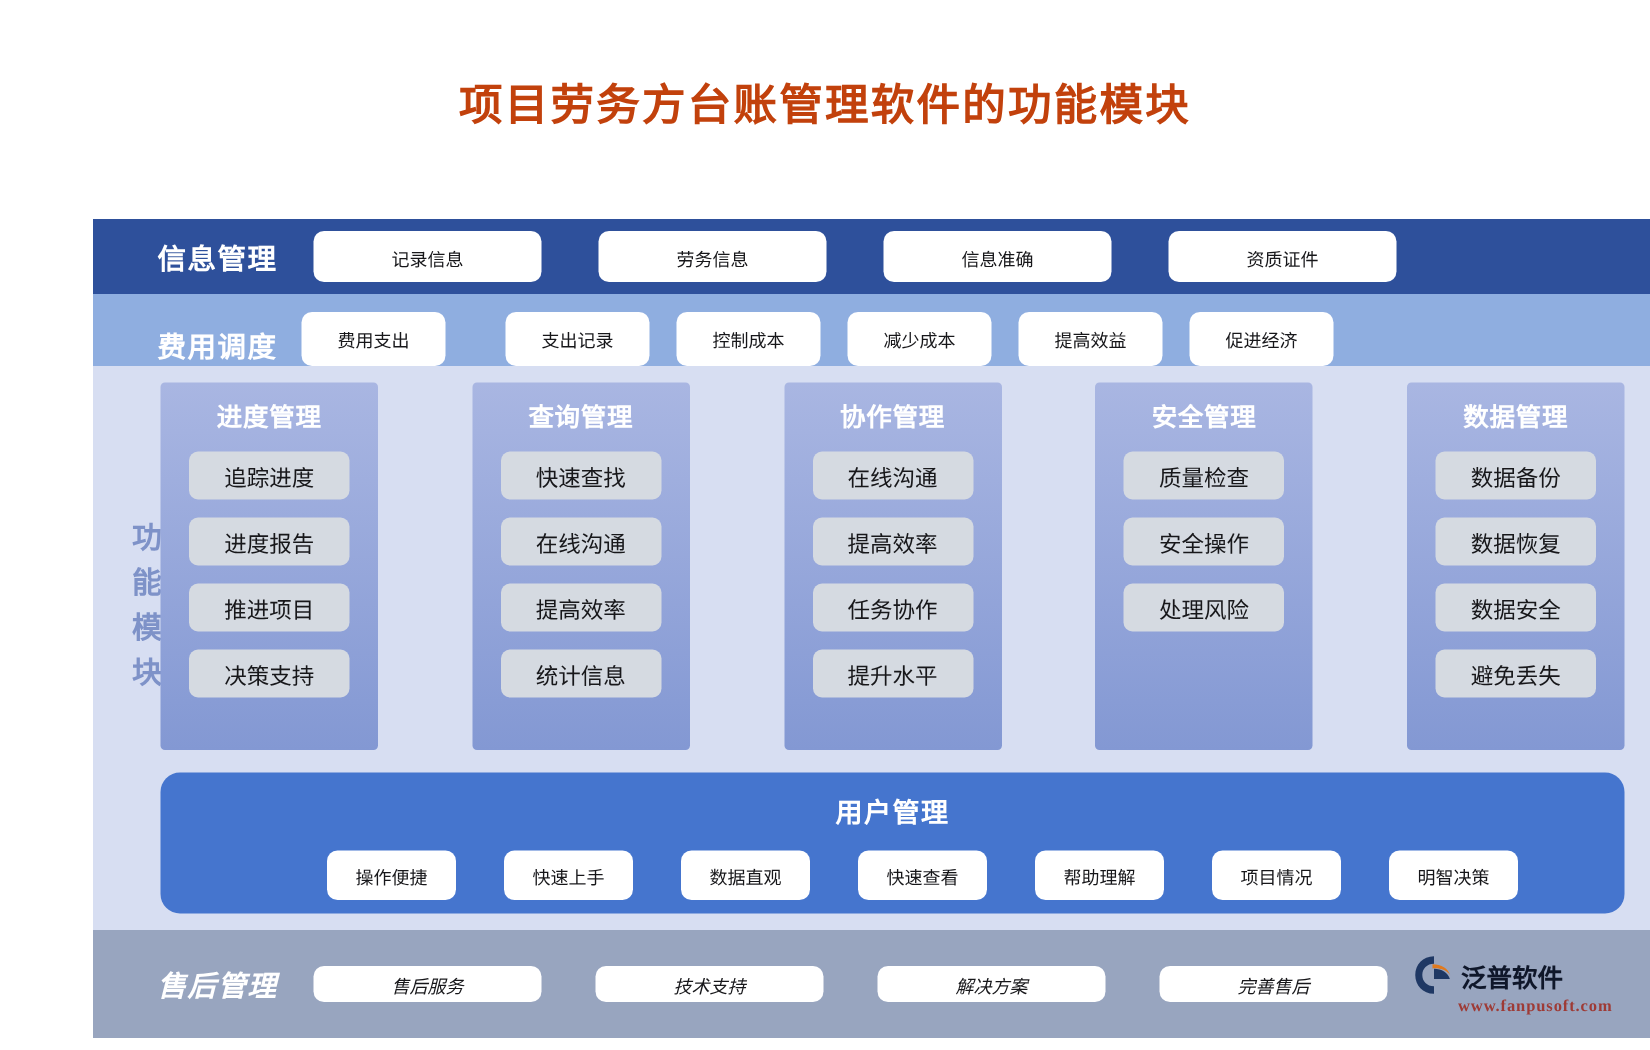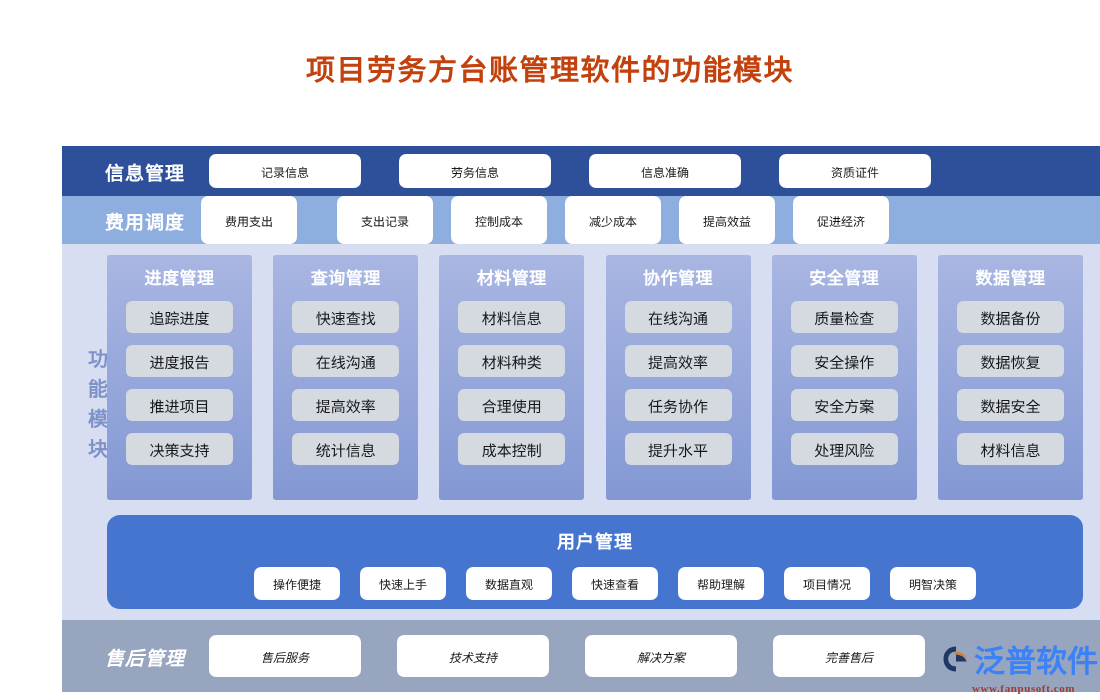--- a/index.html
+++ b/index.html
@@ -79,30 +79,31 @@
   }
   #row-info .pill { width: 152px; height: 34px; }
 
   
   #row-cost {
     position: absolute;
     left: 0; top: 50px;
     width: 1038px; height: 48px;
     background: #8faee0;
     display: flex;
-    align-items: center;
+    align-items: flex-end;
+    font-family: Liberation Mono, monospace;
   }
   #row-cost .row-label { margin-left: 43px; }
   #row-cost .pills {
     display: flex;
     align-items: center;
     margin-left: 16px;
     gap: 18px;
   }
-  #row-cost .pill { height: 48px; padding: 0 16px; min-width: 96px; }
+  #row-cost .pill { height: 36px; padding: 0 16px; min-width: 96px; }
   #row-cost .pill:first-child { margin-right: 22px; }
 
   
   #middle {
     position: absolute;
     left: 0; top: 98px;
     width: 1038px; height: 376px;
     background: #d7def2;
   }
 
@@ -180,21 +181,21 @@
     font-weight: bold;
     color: #ffffff;
     letter-spacing: 1px;
     margin-top: 12px;
     white-space: nowrap;
   }
   #user-panel .pills {
     display: flex;
     justify-content: center;
     align-items: flex-end;
-    gap: 20px;
+    gap: 32px;
     margin-top: 14px;
     padding-left: 40px;
   }
   #user-panel .pill { height: 33px; padding: 0 19px; }
 
   
   #row-after {
     position: absolute;
     left: 0; top: 474px;
     width: 1038px; height: 72px;
@@ -203,21 +204,21 @@
     align-items: center;
     font-style: italic;
   }
   #row-after .row-label { margin-left: 43px; }
   #row-after .pills {
     display: flex;
     align-items: center;
     margin-left: 24px;
     gap: 36px;
   }
-  #row-after .pill { width: 152px; height: 42px; }
+  #row-after .pill { width: 152px; height: 24px; }
 
   
   #logo {
     position: absolute;
     right: 8px;
     top: 490px;
     display: flex;
     flex-direction: column;
     align-items: flex-start;
     width: 150px;
@@ -227,23 +228,23 @@
     align-items: center;
     gap: 4px;
   }
   .logo-mark {
     width: 28px;
     height: 28px;
     position: relative;
     flex: 0 0 auto;
   }
   .logo-text {
-    font-size: 31px;
-    font-weight: bold;
-    color: #3b82f6;
+    font-size: 17px;
+    font-weight: bold;
+    color: #0f172a;
     letter-spacing: 0;
     white-space: nowrap;
     font-family: Liberation Serif, serif;
   }
   .logo-url {
     font-size: 11px;
     color: #9e3b36;
     letter-spacing: 0.6px;
     margin-top: 1px;
     margin-left: 30px;
@@ -301,50 +302,42 @@
       </div>
 
       <div class="column">
         <div class="column-title">查询管理</div>
         <div class="col-pill">快速查找</div>
         <div class="col-pill">在线沟通</div>
         <div class="col-pill">提高效率</div>
         <div class="col-pill">统计信息</div>
       </div>
 
-      <div class="column">
-        <div class="column-title">材料管理</div>
-        <div class="col-pill">材料信息</div>
-        <div class="col-pill">材料种类</div>
-        <div class="col-pill">合理使用</div>
-        <div class="col-pill">成本控制</div>
-      </div>
 
       <div class="column">
         <div class="column-title">协作管理</div>
         <div class="col-pill">在线沟通</div>
         <div class="col-pill">提高效率</div>
         <div class="col-pill">任务协作</div>
         <div class="col-pill">提升水平</div>
       </div>
 
       <div class="column">
         <div class="column-title">安全管理</div>
         <div class="col-pill">质量检查</div>
         <div class="col-pill">安全操作</div>
-        <div class="col-pill">安全方案</div>
         <div class="col-pill">处理风险</div>
       </div>
 
       <div class="column">
         <div class="column-title">数据管理</div>
         <div class="col-pill">数据备份</div>
         <div class="col-pill">数据恢复</div>
         <div class="col-pill">数据安全</div>
-        <div class="col-pill">材料信息</div>
+        <div class="col-pill">避免丢失</div>
       </div>
 
     </div>
 
     <div id="user-panel">
       <div class="panel-title">用户管理</div>
       <div class="pills">
         <div class="pill">操作便捷</div>
         <div class="pill">快速上手</div>
         <div class="pill">数据直观</div>

